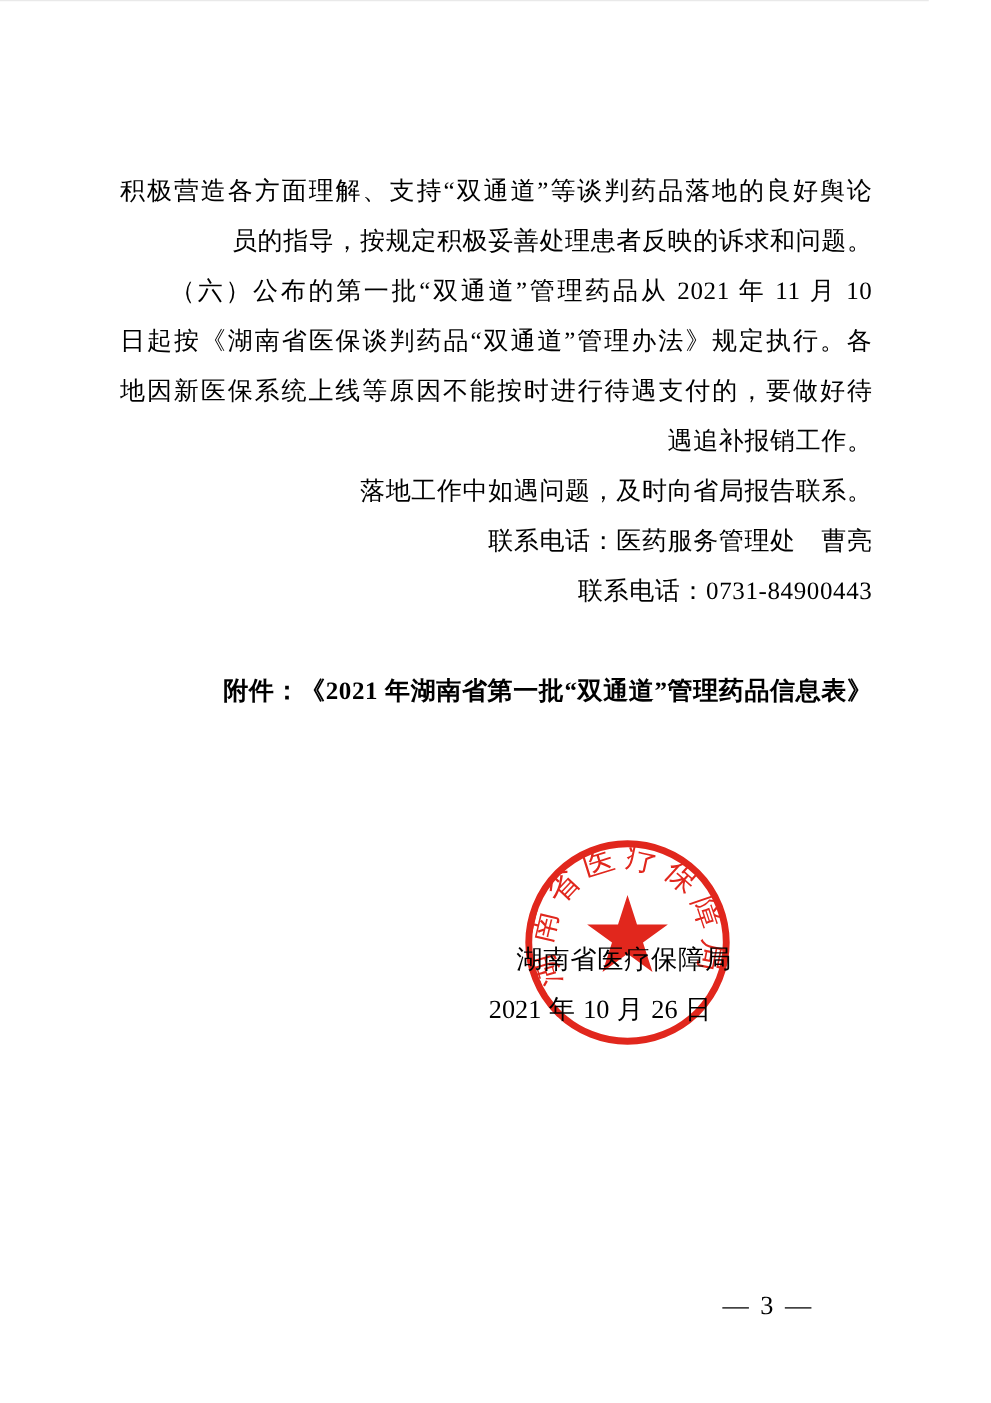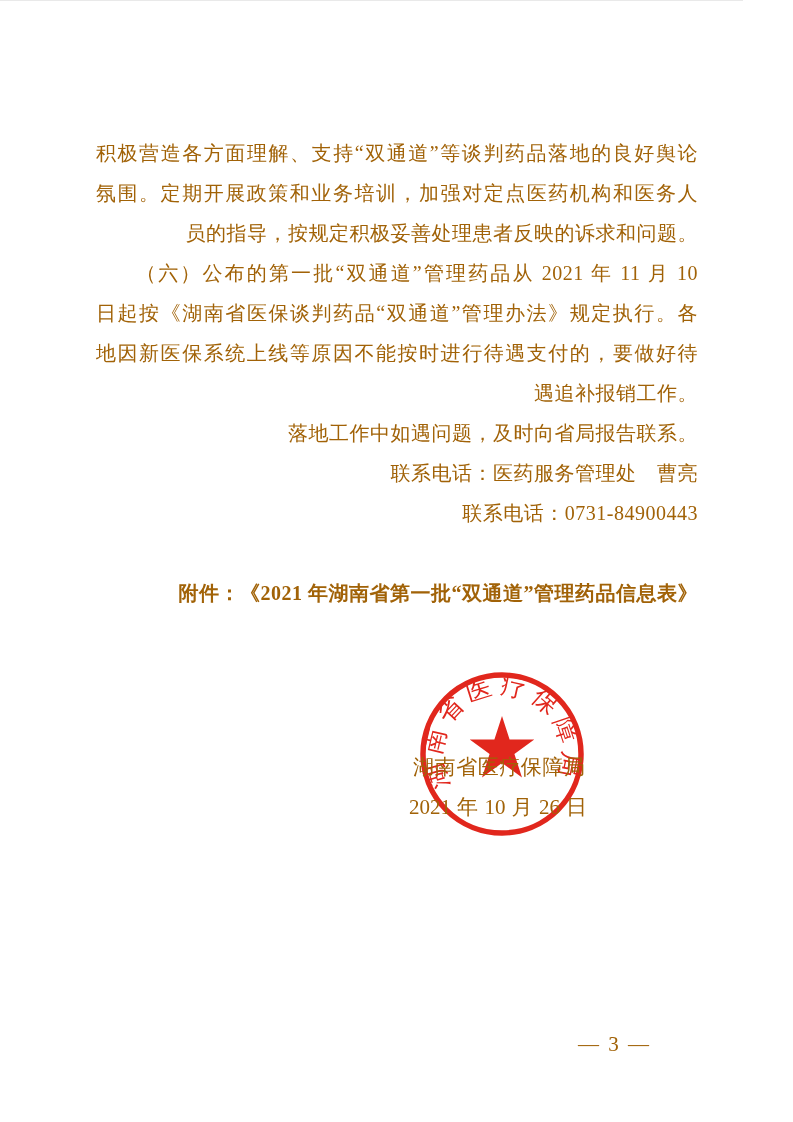--- a/index.html
+++ b/index.html
@@ -3,21 +3,21 @@
 <meta charset="utf-8">
 <style>
   html, body { margin: 0; padding: 0; background: #ffffff; }
   .page {
     position: relative;
     width: 743px;
     height: 1122px;
     background: #ffffff;
     overflow: hidden;
     font-family: "Liberation Serif", "DejaVu Serif", serif;
-    color: #a16207;
+    color: #000000;
     border-top: 1px solid #e9e9e9;
   }
   
   .body-col {
     position: absolute;
     left: 96px;
     top: 132px;
     width: 602px;
   }
   .bline {
@@ -50,21 +50,21 @@
     top: 752px;
     width: 172px;
     font-size: 21px;
     line-height: 28px;
     text-align: justify;
     text-align-last: justify;
     z-index: 2;
   }
   .sig-date {
     position: absolute;
-    left: 409px;
+    left: 391px;
     top: 792px;
     width: 178px;
     font-size: 21px;
     line-height: 28px;
     text-align: justify;
     text-align-last: justify;
     z-index: 2;
   }
   .publish-note {
     position: absolute;
@@ -85,21 +85,20 @@
     letter-spacing: 2px;
   }
 </style>
 </head>
 <body>
 
 <div class="page">
 
   <div class="body-col">
     <div class="bline jl">积极营造各方面理解、支持“双通道”等谈判药品落地的良好舆论</div>
-    <div class="bline jl">氛围。定期开展政策和业务培训，加强对定点医药机构和医务人</div>
     <div class="bline">员的指导，按规定积极妥善处理患者反映的诉求和问题。</div>
     <div class="bline jl ind">（六）公布的第一批“双通道”管理药品从 2021 年 11 月 10</div>
     <div class="bline jl">日起按《湖南省医保谈判药品“双通道”管理办法》规定执行。各</div>
     <div class="bline jl">地因新医保系统上线等原因不能按时进行待遇支付的，要做好待</div>
     <div class="bline">遇追补报销工作。</div>
     <div class="bline ind">落地工作中如遇问题，及时向省局报告联系。</div>
     <div class="bline ind">联系电话：医药服务管理处　曹亮</div>
     <div class="bline ind">联系电话：0731-84900443</div>
     <div class="bline ind att">附件：《2021 年湖南省第一批“双通道”管理药品信息表》</div>
   </div>

